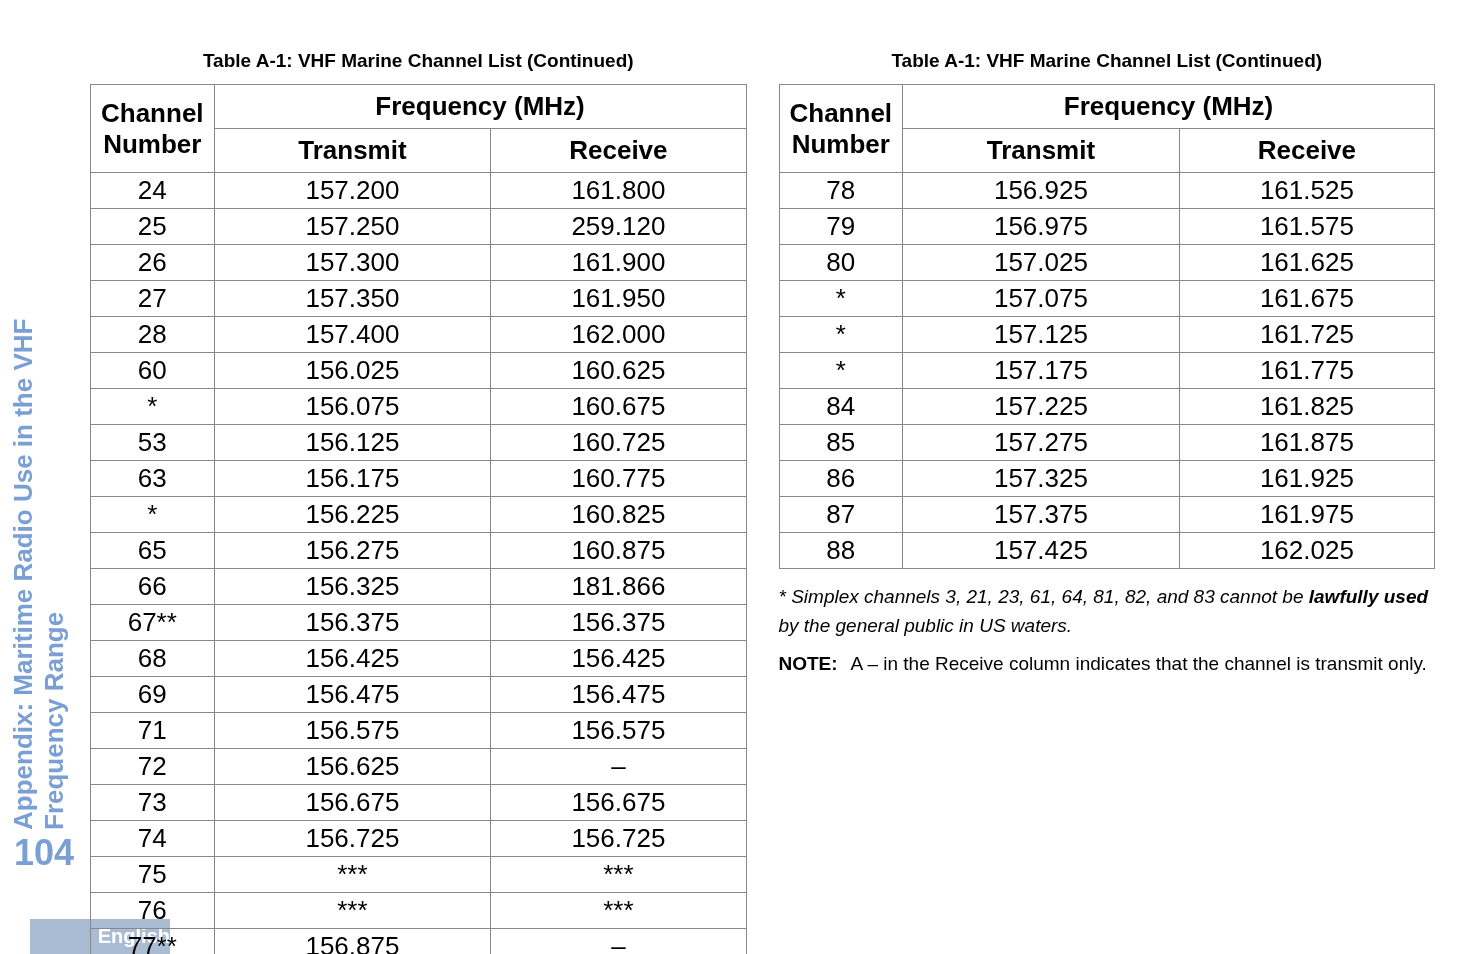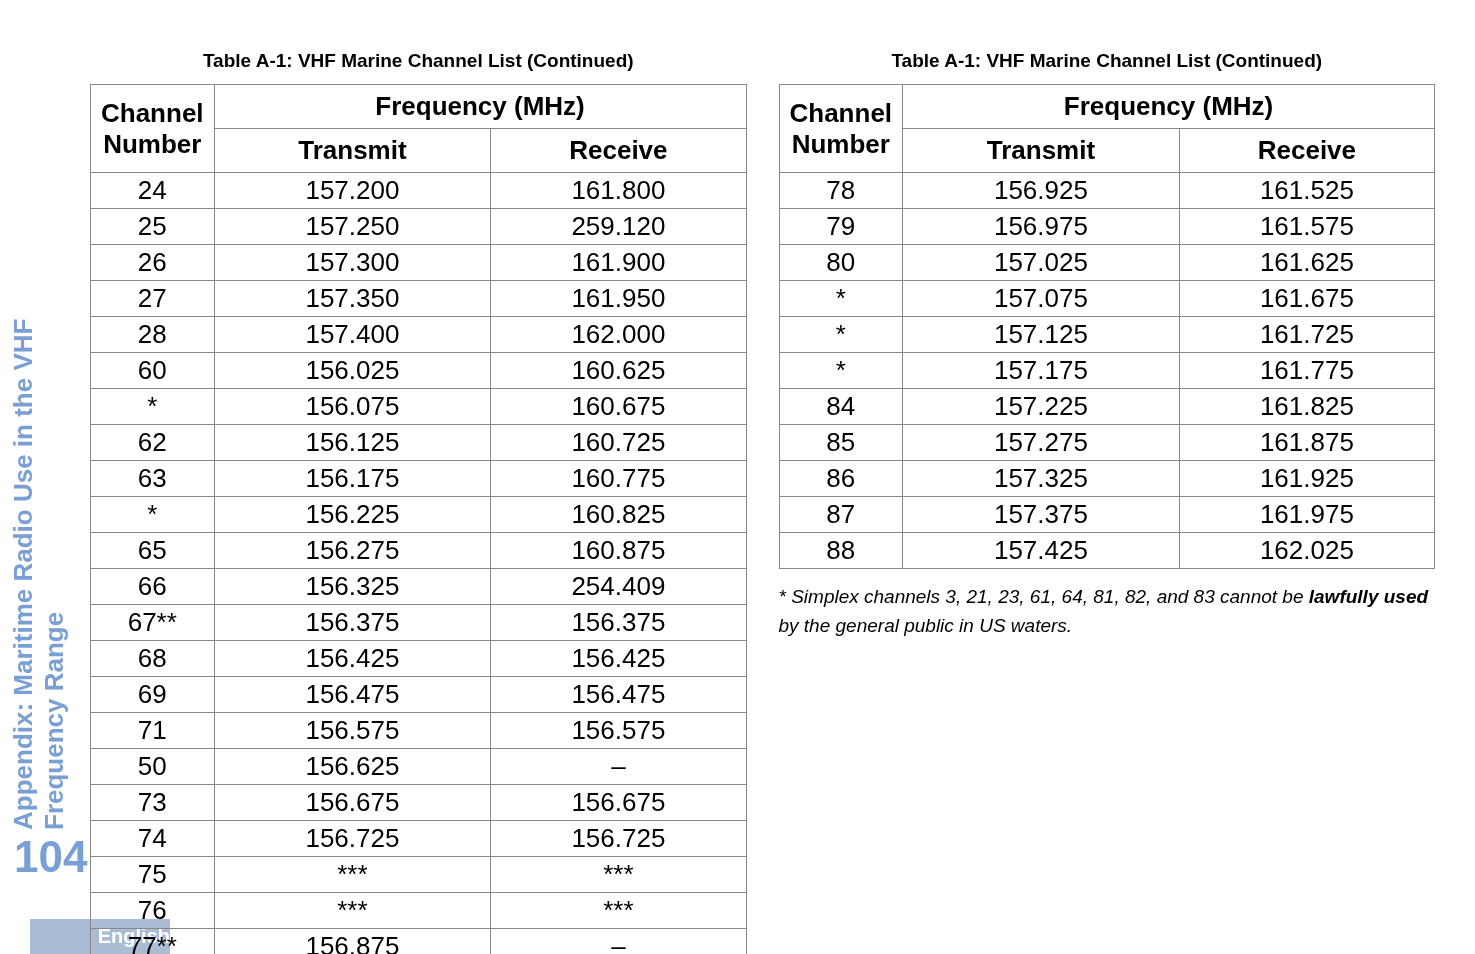--- a/index.html
+++ b/index.html
@@ -29,21 +29,21 @@
   color: #7a9fd4;
   font-size: 26px;
   line-height: 1.2;
 }
 .vertical-title .line1 { display: block; }
 .vertical-title .line2 { display: block; }
 .page-number {
   position: absolute;
   left: 14px;
   top: 832px;
-  font-size: 44px;
+  font-size: 36px;
   font-weight: bold;
   color: #7a9fd4;
 }
 .lang-tab {
   position: absolute;
   left: 30px;
   bottom: 0;
   width: 140px;
   background: #a9bcd4;
   color: #fff;
@@ -145,21 +145,21 @@
             <td>60</td>
             <td>156.025</td>
             <td>160.625</td>
           </tr>
           <tr>
             <td>*</td>
             <td>156.075</td>
             <td>160.675</td>
           </tr>
           <tr>
-            <td>62</td>
+            <td>53</td>
             <td>156.125</td>
             <td>160.725</td>
           </tr>
           <tr>
             <td>63</td>
             <td>156.175</td>
             <td>160.775</td>
           </tr>
           <tr>
             <td>*</td>
@@ -167,21 +167,21 @@
             <td>160.825</td>
           </tr>
           <tr>
             <td>65</td>
             <td>156.275</td>
             <td>160.875</td>
           </tr>
           <tr>
             <td>66</td>
             <td>156.325</td>
-            <td>254.409</td>
+            <td>181.866</td>
           </tr>
           <tr>
             <td>67**</td>
             <td>156.375</td>
             <td>156.375</td>
           </tr>
           <tr>
             <td>68</td>
             <td>156.425</td>
             <td>156.425</td>
@@ -190,21 +190,21 @@
             <td>69</td>
             <td>156.475</td>
             <td>156.475</td>
           </tr>
           <tr>
             <td>71</td>
             <td>156.575</td>
             <td>156.575</td>
           </tr>
           <tr>
-            <td>50</td>
+            <td>72</td>
             <td>156.625</td>
             <td>–</td>
           </tr>
           <tr>
             <td>73</td>
             <td>156.675</td>
             <td>156.675</td>
           </tr>
           <tr>
             <td>74</td>
@@ -299,16 +299,20 @@
             <td>157.425</td>
             <td>162.025</td>
           </tr>
         </tbody>
     </table>
 
     <div class="notes">
       <p class="italic">
         <span>* Simplex channels 3, 21, 23, 61, 64, 81, 82, and 83 cannot be </span><span class="bold">lawfully used</span><span> by the general public in US waters.</span>
       </p>
+      <div class="note-line">
+        <div class="note-label">NOTE:</div>
+        <div class="note-body">A – in the Receive column indicates that the channel is transmit only.</div>
+      </div>
     </div>
   </div>
 
 </div>
 
 </body></html>

